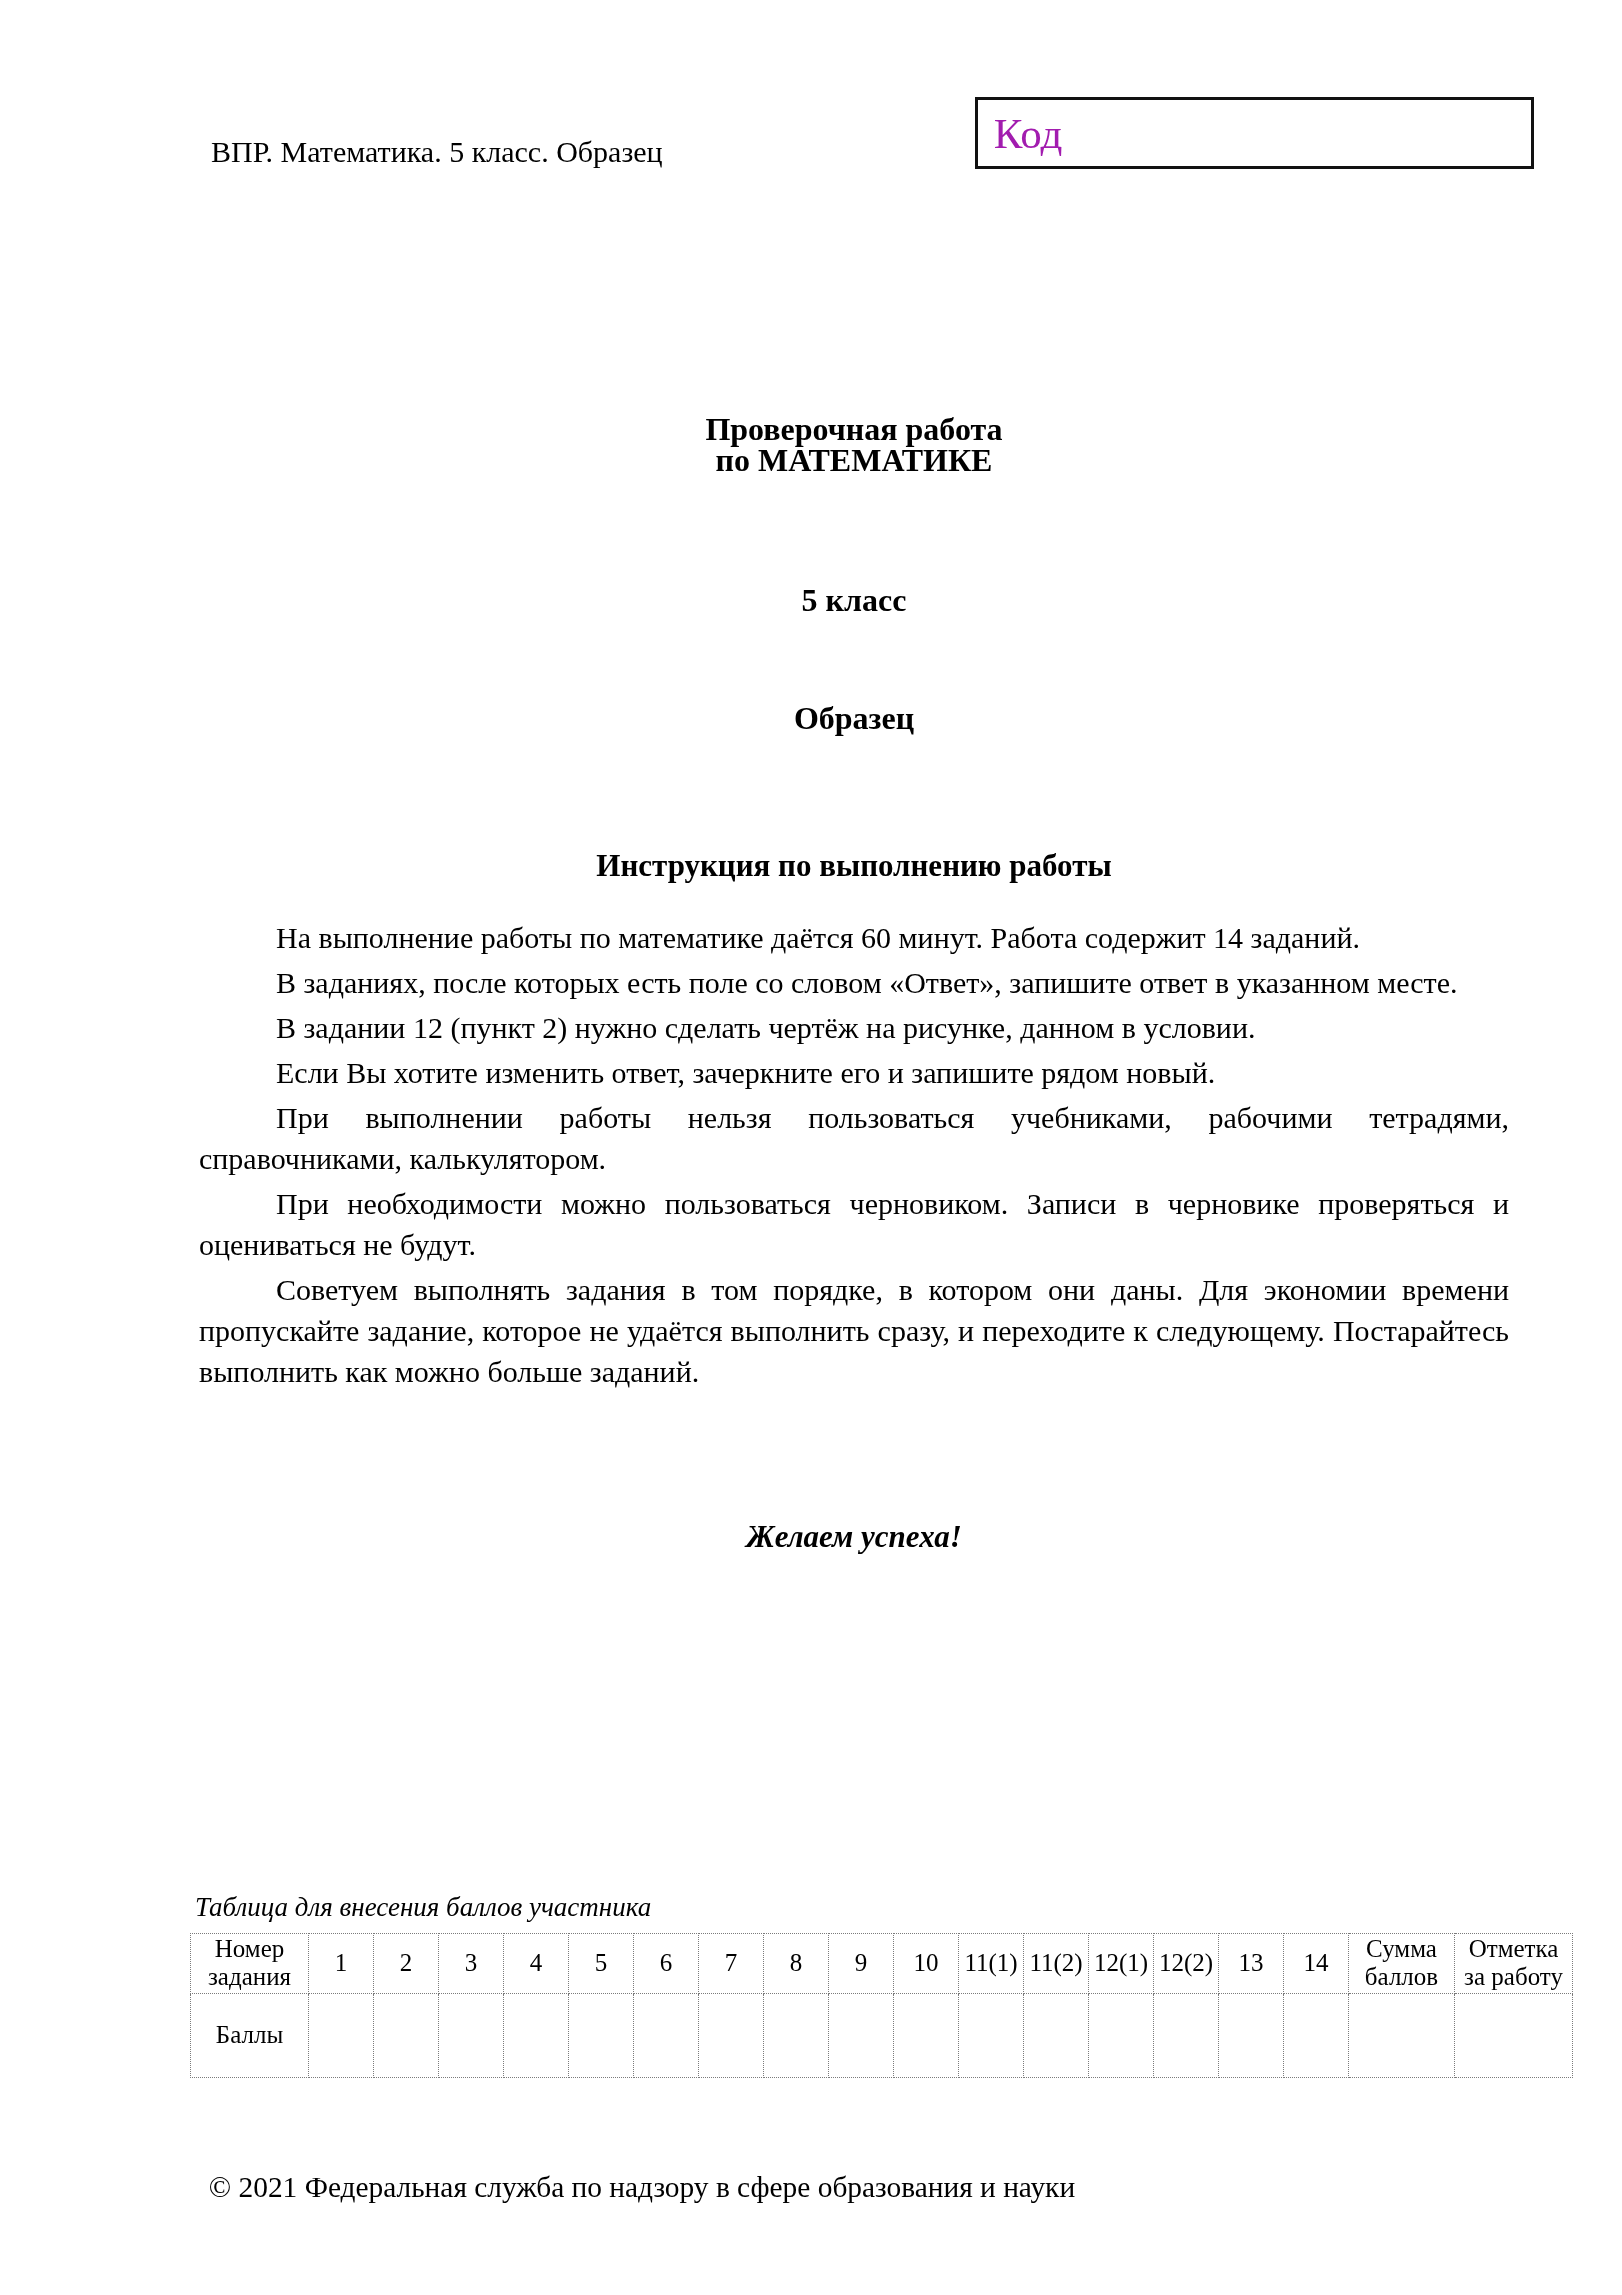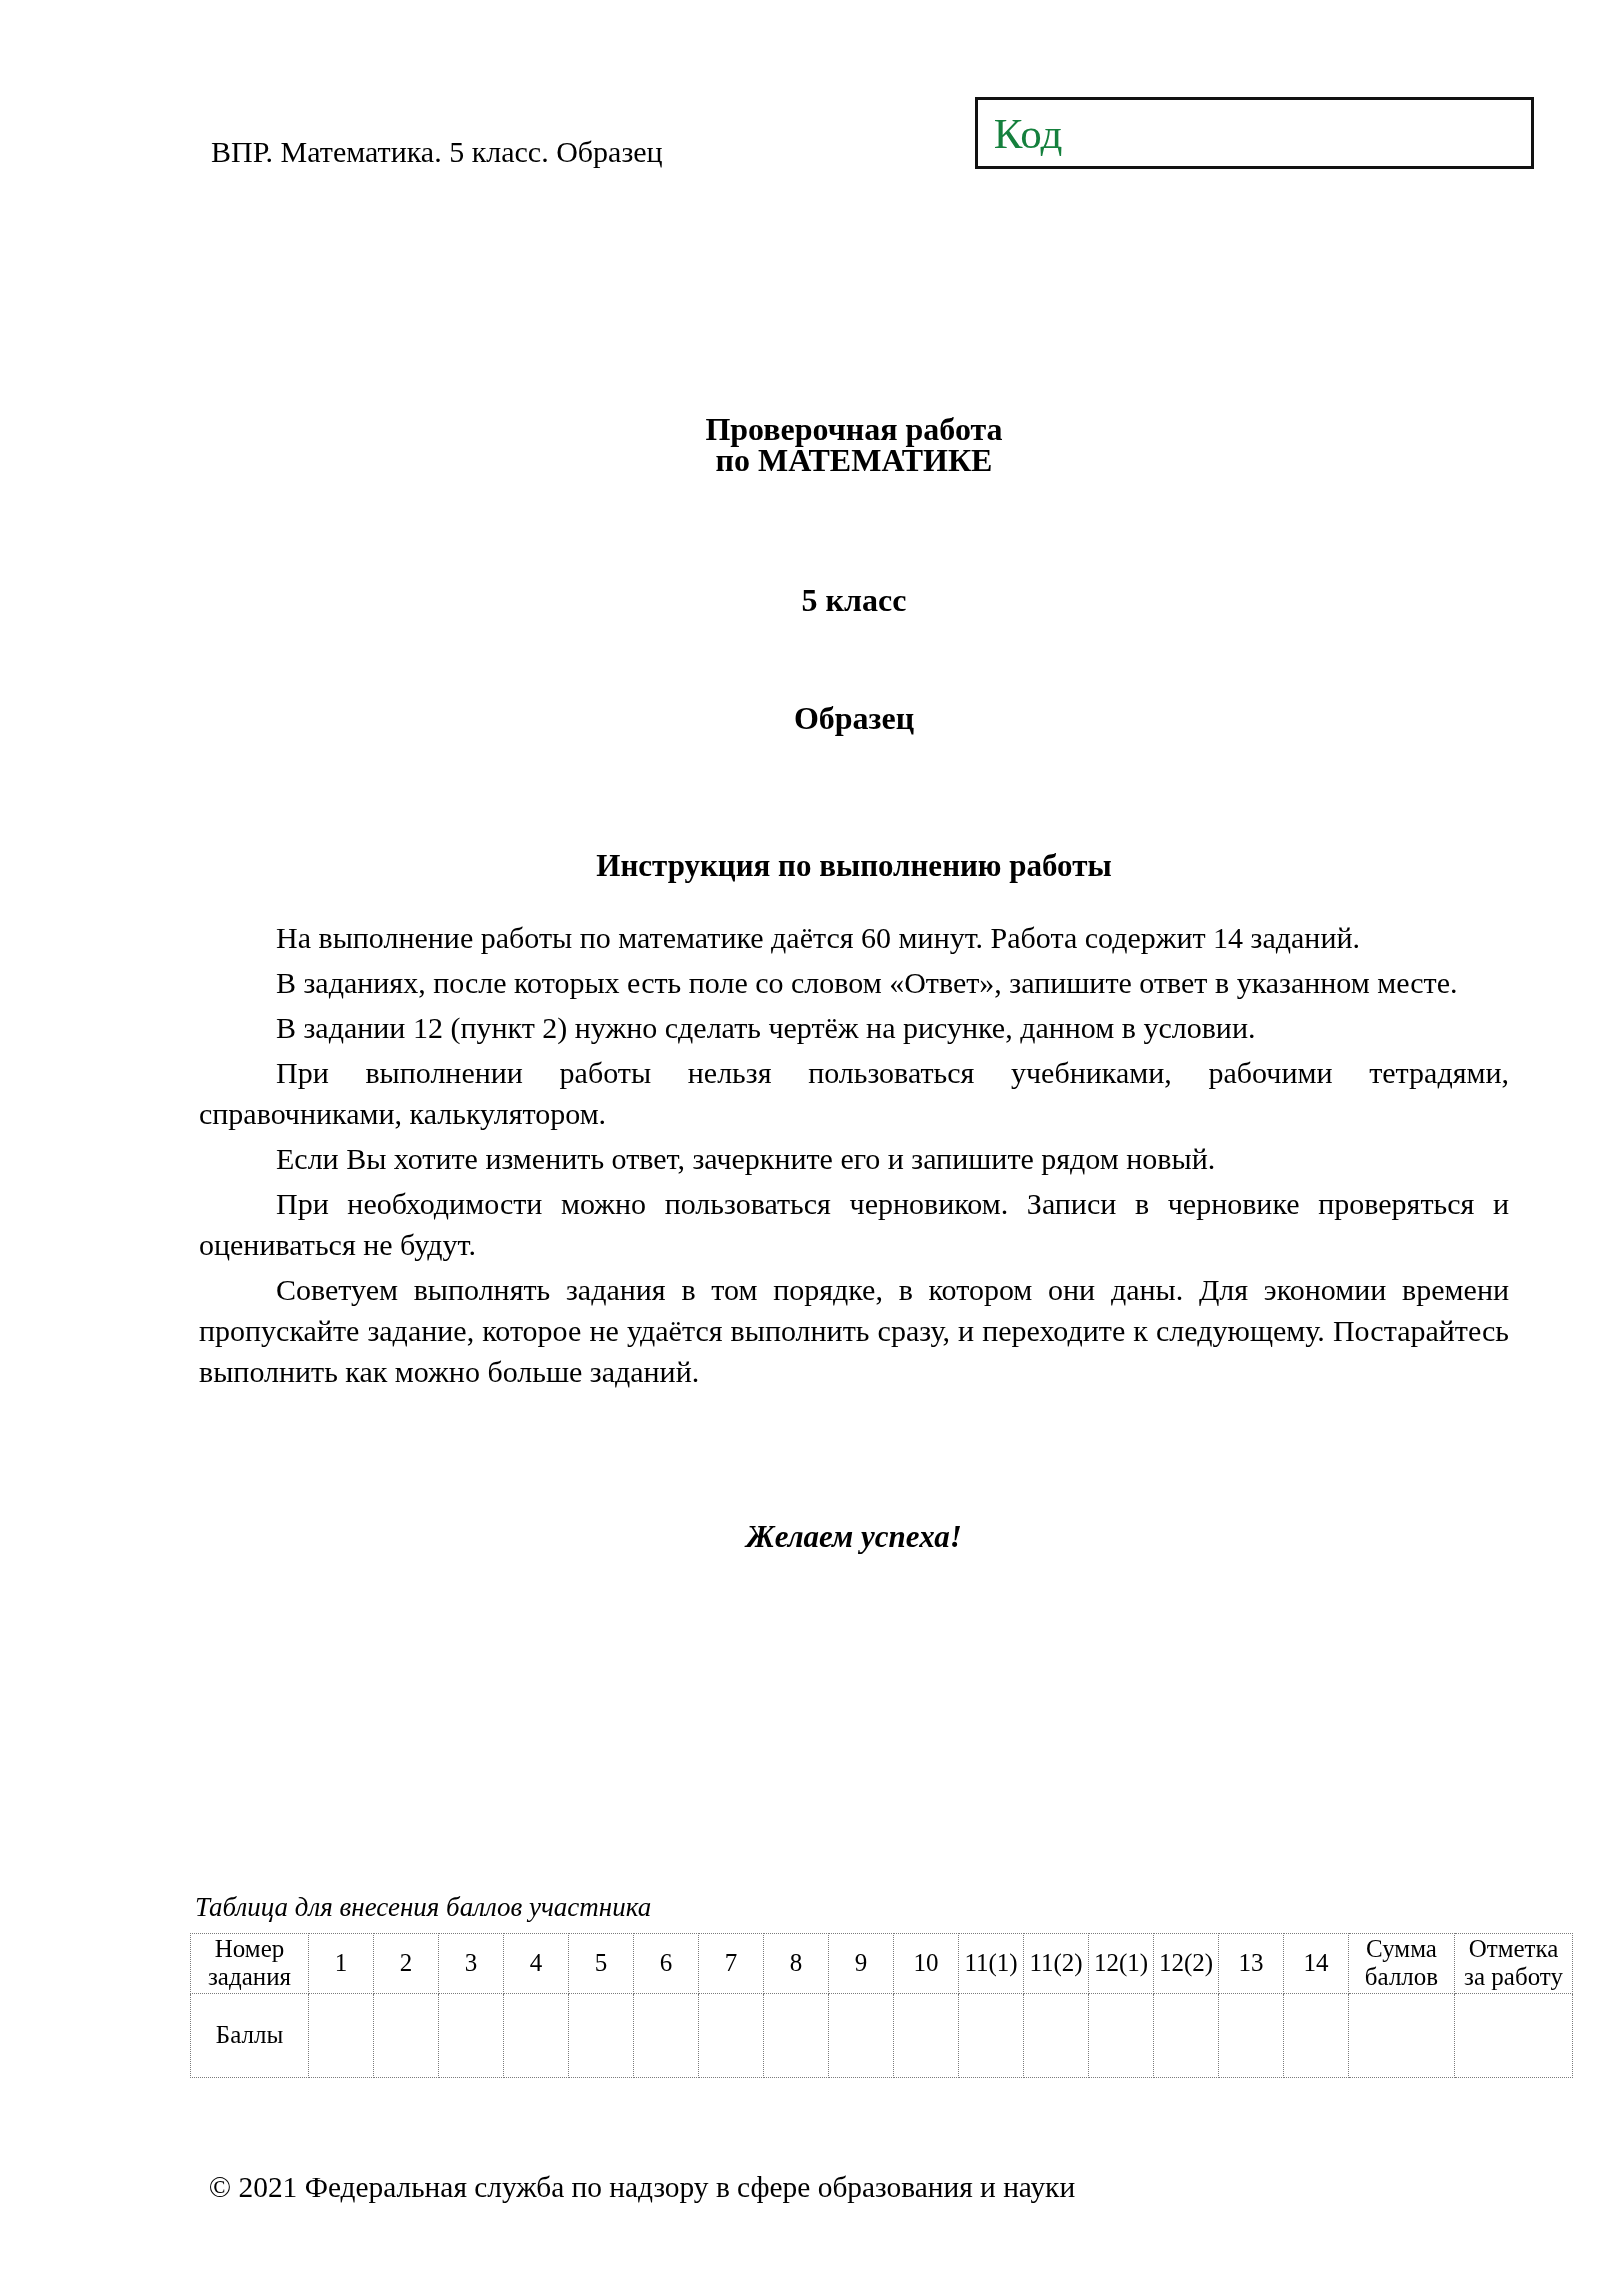--- a/index.html
+++ b/index.html
@@ -29,21 +29,21 @@
     top: 97px;
     width: 559px;
     height: 72px;
     border: 3.3px solid #111111;
     box-sizing: border-box;
     display: flex;
     align-items: center;
   }
   .code-box .code-label {
     font-size: 43px;
-    color: #15803d;
+    color: #a21caf;
     padding-left: 15.7px;
     line-height: 1;
   }
 
   
   .content-centered {
     left: 195px;
     width: 1318px;
     text-align: center;
   }
@@ -128,22 +128,22 @@
 <div class="abs content-centered title-line t2">по МАТЕМАТИКЕ</div>
 <div class="abs content-centered title-line t3">5 класс</div>
 <div class="abs content-centered title-line t4">Образец</div>
 
 <div class="abs content-centered instr-heading">Инструкция по выполнению работы</div>
 
 <div class="abs body-text">
   <p>На выполнение работы по математике даётся 60 минут. Работа содержит 14 заданий.</p>
   <p>В заданиях, после которых есть поле со словом «Ответ», запишите ответ в указанном месте.</p>
   <p>В задании 12 (пункт 2) нужно сделать чертёж на рисунке, данном в условии.</p>
+  <p>Если Вы хотите изменить ответ, зачеркните его и запишите рядом новый.</p>
   <p>При выполнении работы нельзя пользоваться учебниками, рабочими тетрадями, справочниками, калькулятором.</p>
-  <p>Если Вы хотите изменить ответ, зачеркните его и запишите рядом новый.</p>
   <p>При необходимости можно пользоваться черновиком. Записи в черновике проверяться и оцениваться не будут.</p>
   <p>Советуем выполнять задания в том порядке, в котором они даны. Для экономии времени пропускайте задание, которое не удаётся выполнить сразу, и переходите к следующему. Постарайтесь выполнить как можно больше заданий.</p>
 </div>
 
 <div class="abs content-centered wish">Желаем успеха!</div>
 
 <div class="abs table-caption">Таблица для внесения баллов участника</div>
 
 <table class="score-table">
   <colgroup>

